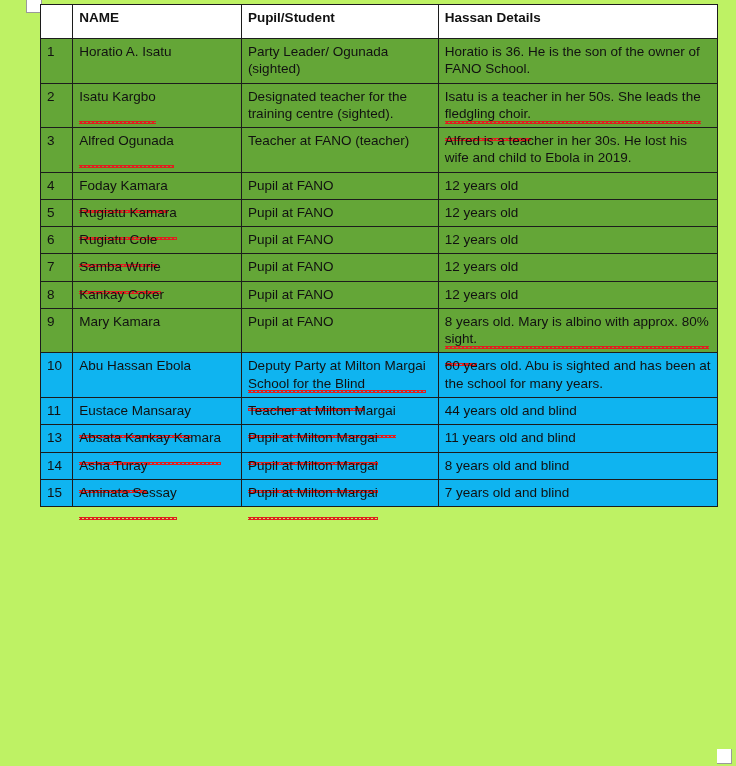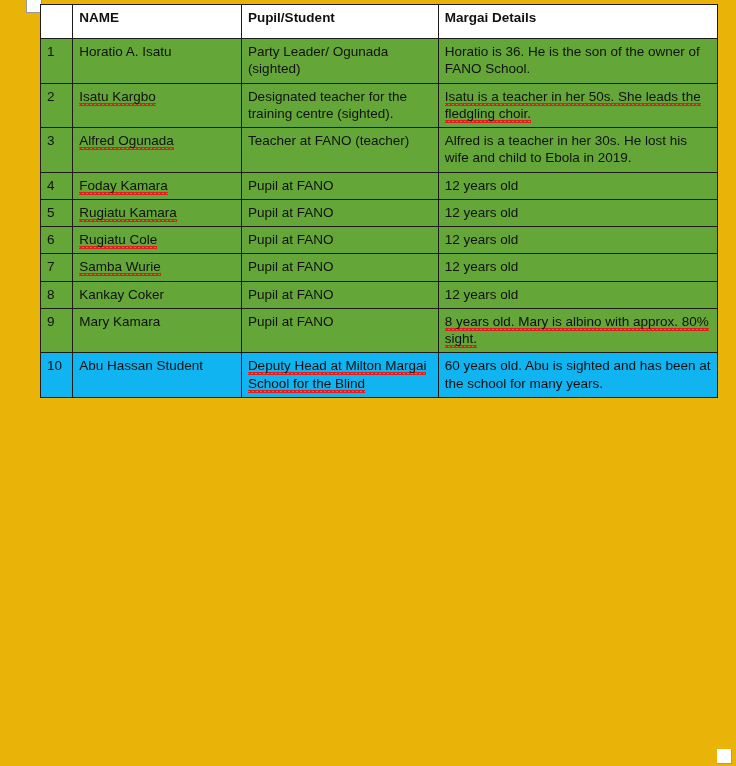--- a/index.html
+++ b/index.html
@@ -13,21 +13,21 @@
     font-family: "Liberation Sans", sans-serif;
     position: relative;
     overflow: hidden;
   }
   .page {
     position: absolute;
     left: 0;
     top: 0;
     width: 736px;
     height: 766px;
-    background: #eab308;
+    background: #bef264;
   }
   
   .margin-marker {
     position: absolute;
     left: 26px;
     top: 0px;
     width: 14px;
     height: 12px;
     border: 1px solid #9a9a9a;
     border-top: none;
@@ -83,21 +83,21 @@
   }
   
   .sp {
     background-image: linear-gradient(
       45deg, transparent 42%, #e02020 42%, #e02020 58%, transparent 58%),
       linear-gradient(
       -45deg, transparent 42%, #e02020 42%, #e02020 58%, transparent 58%);
     background-size: 4px 3px;
     background-repeat: repeat-x;
     background-position: 0 100%;
-    padding-bottom: 2px;
+    padding-bottom: 20px;
   }
 </style>
 </head>
 <body>
 
 <div class="page">
 
   <div class="margin-marker"></div>
   <div class="corner-marker"></div>
 
@@ -106,21 +106,21 @@
       <col class="col-num">
       <col class="col-name">
       <col class="col-role">
       <col class="col-det">
     </colgroup>
     <thead>
       <tr>
         <th></th>
         <th>NAME</th>
         <th>Pupil/Student</th>
-        <th>Margai Details</th>
+        <th>Hassan Details</th>
       </tr>
     </thead>
     <tbody id="table-body">
         <tr class="green">
           <td>1</td>
           <td>Horatio A.  Isatu</td>
           <td>Party Leader/ Ogunada (sighted)</td>
           <td>Horatio is 36. He is the son of the owner of FANO School.</td>
         </tr>
         <tr class="green">
@@ -166,20 +166,44 @@
           <td>12 years old</td>
         </tr>
         <tr class="green">
           <td>9</td>
           <td>Mary Kamara</td>
           <td>Pupil at FANO</td>
           <td><span class="sp">8 years old. Mary is albino with approx. 80% sight.</span></td>
         </tr>
         <tr class="blue">
           <td>10</td>
-          <td>Abu Hassan Student</td>
-          <td><span class="sp">Deputy Head at Milton Margai School for the Blind</span></td>
+          <td>Abu Hassan Ebola</td>
+          <td><span class="sp">Deputy Party at Milton Margai School for the Blind</span></td>
           <td>60 years old. Abu is sighted and has been at the school for many years.</td>
+        </tr>
+        <tr class="blue">
+          <td>11</td>
+          <td><span class="sp">Eustace Mansaray</span></td>
+          <td><span class="sp">Teacher at Milton Margai</span></td>
+          <td>44 years old and blind</td>
+        </tr>
+        <tr class="blue">
+          <td>13</td>
+          <td><span class="sp">Absata Kankay Kamara</span></td>
+          <td><span class="sp">Pupil at Milton Margai</span></td>
+          <td>11 years old and blind</td>
+        </tr>
+        <tr class="blue">
+          <td>14</td>
+          <td><span class="sp">Asha Turay</span></td>
+          <td><span class="sp">Pupil at Milton Margai</span></td>
+          <td>8 years old and blind</td>
+        </tr>
+        <tr class="blue">
+          <td>15</td>
+          <td><span class="sp">Aminata Sessay</span></td>
+          <td><span class="sp">Pupil at Milton Margai</span></td>
+          <td>7 years old and blind</td>
         </tr>
       </tbody>
   </table>
 
 </div>
 
 </body></html>

